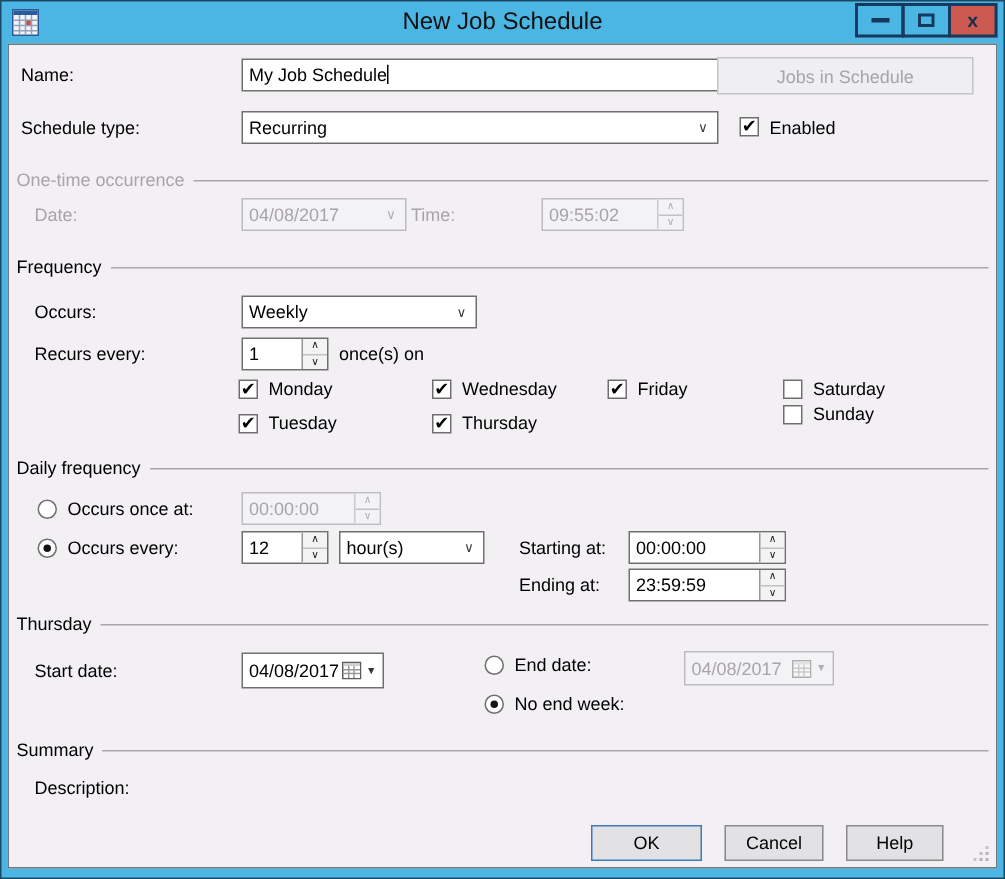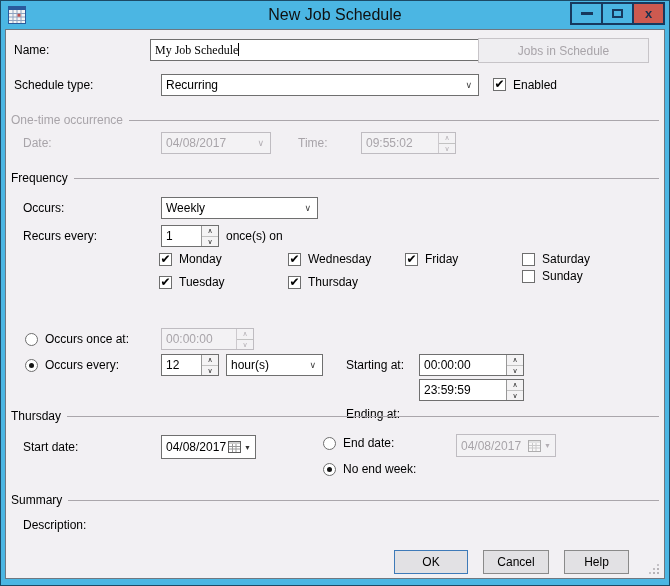--- a/index.html
+++ b/index.html
@@ -75,21 +75,21 @@
         </div>
       <div class="wbtn close">
           <span class="glyph-x">x</span>
         </div>
     </div>
   </div>
 
   <div class="dialog">
 
     <div class="lb" style="left:8px;top:12px;">Name:</div>
-    <div class="fld" style="left:144px;top:9px;width:356px;font-family:Liberation Serif, serif;">
+    <div class="fld" style="left:155px;top:9px;width:356px;">
       <span class="val"><span>My Job Schedule</span><span class="caret"></span></span>
     </div>
     <div class="jobsbtn" style="left:472px;top:8px;width:171px;">Jobs in Schedule</div>
 
     <div class="lb" style="left:8px;top:47px;">Schedule type:</div>
     <div class="fld" style="left:155px;top:44px;width:318px;">
       <span class="val">Recurring</span>
       <span class="chev">∨</span>
     </div>
     <span class="checkbox on" style="left:487px;top:48px;">✔</span>
@@ -97,21 +97,21 @@
 
     <div class="grp" style="top:82px;">
       <span class="ttl dim">One-time occurrence</span>
         <span class="line"></span>
     </div>
     <div class="lb dim" style="left:17px;top:105px;">Date:</div>
     <div class="fld dis" style="left:155px;top:102px;width:110px;">
       <span class="val">04/08/2017</span>
       <span class="chev">∨</span>
     </div>
-    <div class="lb dim" style="left:292px;top:105px;">Time:</div>
+    <div class="lb dim" style="left:268px;top:105px;">Time:</div>
     <div class="fld dis" style="left:355px;top:102px;width:95px;">
       <span class="val">09:55:02</span>
       <span class="spin">
           <span class="su">∧</span>
           <span class="sd">∨</span>
         </span>
     </div>
 
     <div class="grp" style="top:140px;">
       <span class="ttl">Frequency</span>
@@ -141,20 +141,24 @@
     <span class="checkbox" style="left:516px;top:223px;"></span>
     <div class="lb" style="left:536px;top:221px;">Saturday</div>
 
     <span class="checkbox on" style="left:153px;top:246px;">✔</span>
     <div class="lb" style="left:173px;top:244px;">Tuesday</div>
     <span class="checkbox on" style="left:282px;top:246px;">✔</span>
     <div class="lb" style="left:302px;top:244px;">Thursday</div>
     <span class="checkbox" style="left:516px;top:240px;"></span>
     <div class="lb" style="left:536px;top:238px;">Sunday</div>
 
+    <div class="grp" style="top:274px;">
+      <span class="ttl">Daily frequency</span>
+        <span class="line"></span>
+    </div>
     <span class="radio" style="left:19px;top:303px;"></span>
     <div class="lb" style="left:39px;top:301px;">Occurs once at:</div>
     <div class="fld dis" style="left:155px;top:298px;width:93px;">
       <span class="val">00:00:00</span>
       <span class="spin">
           <span class="su">∧</span>
           <span class="sd">∨</span>
         </span>
     </div>
 
@@ -172,21 +176,21 @@
       <span class="chev">∨</span>
     </div>
     <div class="lb" style="left:340px;top:327px;">Starting at:</div>
     <div class="fld" style="left:413px;top:324px;width:105px;">
       <span class="val">00:00:00</span>
       <span class="spin">
           <span class="su">∧</span>
           <span class="sd">∨</span>
         </span>
     </div>
-    <div class="lb" style="left:340px;top:352px;margin-top:24px;">Ending at:</div>
+    <div class="lb" style="left:340px;top:352px;">Ending at:</div>
     <div class="fld" style="left:413px;top:349px;width:105px;">
       <span class="val">23:59:59</span>
       <span class="spin">
           <span class="su">∧</span>
           <span class="sd">∨</span>
         </span>
     </div>
 
     <div class="grp" style="top:378px;">
       <span class="ttl">Thursday</span>

